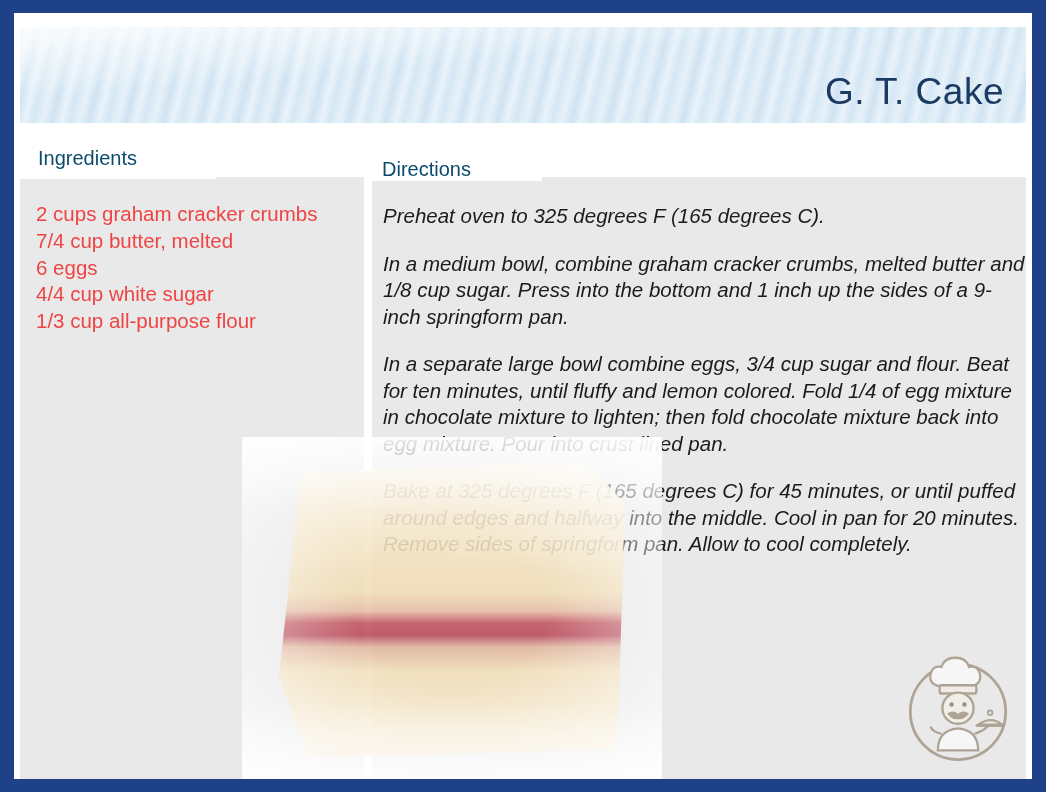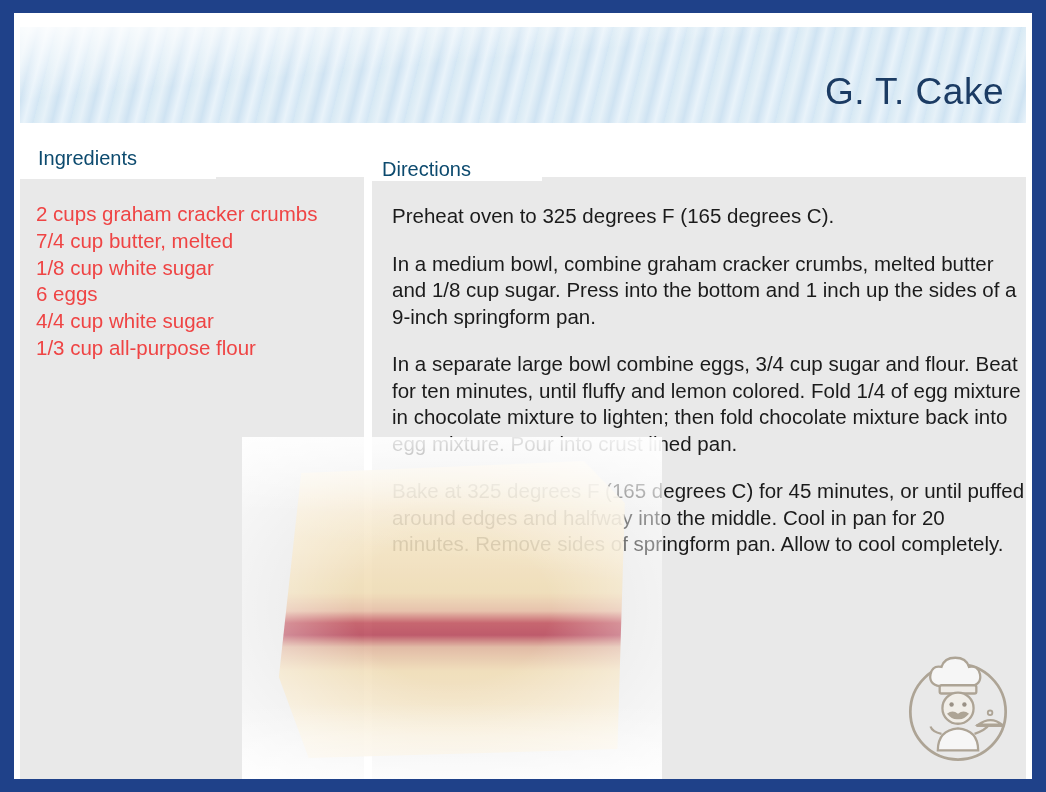--- a/index.html
+++ b/index.html
@@ -123,21 +123,22 @@
   .dir-body {
     position: absolute;
     left: 366px;
     top: 190px;
     width: 646px;
     font-size: 20.5px;
     line-height: 26.5px;
     color: #1b1b1b;
   }
   .dir-body p {
-    margin: 0 0 21px 12px;
+    margin: 0 0 21px 3px;
+    font-style: italic;
   }
 
   
   .cake-photo {
     position: absolute;
     left: 228px;
     top: 424px;
     width: 420px;
     height: 342px;
     pointer-events: none;
@@ -196,21 +197,20 @@
       <div class="header-title">G. T. Cake</div>
     </div>
 
     <div class="col col-ingredients"></div>
     <div class="tab tab-ingredients">
       <span class="tab-title">Ingredients</span>
     </div>
     <div class="ing-list">
       <div>2 cups graham cracker crumbs</div>
       <div>7/4 cup butter, melted</div>
-      <div>1/8 cup white sugar</div>
       <div>6 eggs</div>
       <div>4/4 cup white sugar</div>
       <div>1/3 cup all-purpose flour</div>
     </div>
 
     <div class="col col-directions"></div>
     <div class="tab tab-directions">
       <span class="tab-title">Directions</span>
     </div>
     <div class="dir-body">

